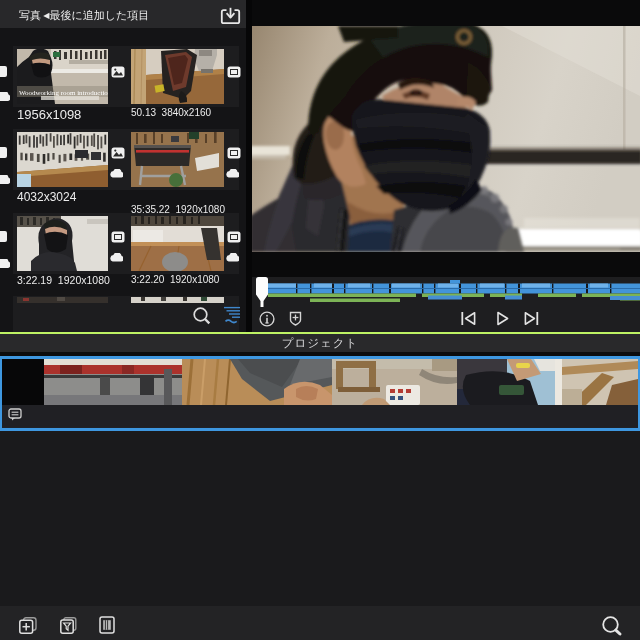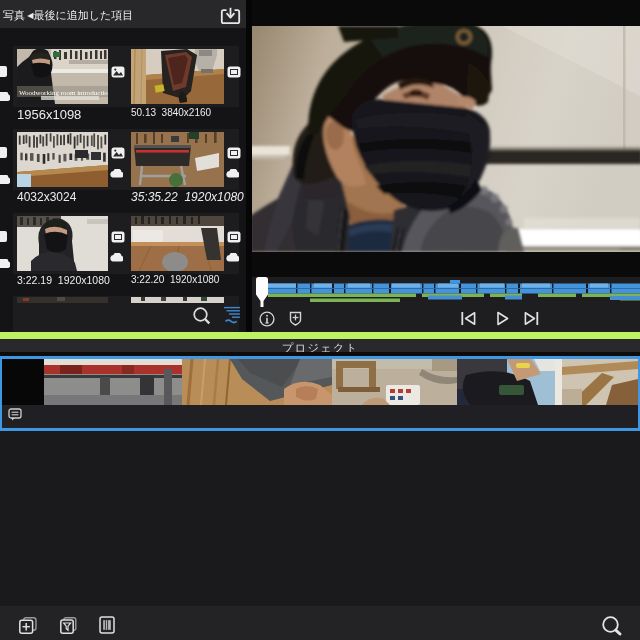--- a/index.html
+++ b/index.html
@@ -7,21 +7,21 @@
   #app{position:relative;width:640px;height:640px;overflow:hidden;}
   .abs{position:absolute;}
 </style>
 </head>
 <body>
 <div id="app">
 
   <div class="abs" style="left:0;top:0;width:246px;height:332px;background:#141416;">
 
     <div class="abs" style="left:0;top:0;width:246px;height:28px;background:#28282a;">
-      <div class="abs" style="left:3px;top:8px;font-size:11px;color:#ececec;white-space:nowrap;">写真<span style="font-size:8px;vertical-align:1px;"> ◀</span>最後に追加した項目</div>
+      <div class="abs" style="left:19px;top:8px;font-size:11px;color:#ececec;white-space:nowrap;">写真<span style="font-size:8px;vertical-align:1px;"> ◀</span>最後に追加した項目</div>
       <svg class="abs" style="left:220px;top:7px;" width="21" height="18" viewBox="0 0 21 18">
         <path d="M6.5 3.2 H3.6 Q1.8 3.2 1.8 5 V14.4 Q1.8 16.2 3.6 16.2 H17.4 Q19.2 16.2 19.2 14.4 V5 Q19.2 3.2 17.4 3.2 H14.5" fill="none" stroke="#e8e8e8" stroke-width="1.8"></path>
         <line x1="10.5" y1="0.8" x2="10.5" y2="9.6" stroke="#e8e8e8" stroke-width="1.8"></line>
         <path d="M6.6 6.2 L10.5 10.6 L14.4 6.2" fill="none" stroke="#e8e8e8" stroke-width="1.8" stroke-linejoin="round"></path>
       </svg>
     </div>
 
     <div id="grid">
       <div class="abs" style="left:13px;top:46px;width:114px;height:61px;background:#1d1d1f;"></div>
       <div class="abs" style="left:13px;top:129px;width:114px;height:61px;background:#1d1d1f;"></div>
@@ -149,21 +149,21 @@
         <rect x="5" y="18" width="53" height="2.6" fill="#c23230"></rect>
         <rect x="3" y="13" width="57" height="3" fill="#56524f"></rect>
         <g stroke="#a0a09e" stroke-width="2.4" fill="none">
           <path d="M11 34 L9 53"></path>
             <path d="M50 34 L54 53"></path>
             <path d="M9 44 h46"></path>
         </g>
         <circle cx="45" cy="48" r="7" fill="#47703a"></circle>
         <path d="M64 26 l24 -5 v14 l-22 4 z" fill="#e2dfd8"></path>
       </svg>
-      <div class="abs" style="left:131px;top:190px;font-size:12px;color:#ececec;font-style:italic;">35:35.22&nbsp;&nbsp;1920x1080</div>
+      <div class="abs" style="left:131px;top:204px;font-size:10px;color:#ececec;">35:35.22&nbsp;&nbsp;1920x1080</div>
 
       <svg class="abs" style="left:17px;top:216px;" width="91" height="55" viewBox="0 0 91 55">
         <rect width="91" height="55" fill="#e0ddd7"></rect>
         <rect x="0" y="0" width="44" height="11" fill="#57524a"></rect>
         <g fill="#2c2a26">
           <rect x="3" y="1" width="3" height="8"></rect>
             <rect x="10" y="2" width="2" height="7"></rect>
           <rect x="16" y="1" width="3" height="8"></rect>
             <rect x="23" y="2" width="2" height="7"></rect>
           <rect x="29" y="1" width="3" height="8"></rect>
@@ -478,21 +478,21 @@
       <svg class="abs" style="left:243px;top:32px;" width="17" height="19" viewBox="0 0 17 19">
         <path d="M3 3.5 v12 l9.6 -6 z" fill="none" stroke="#e2e2e2" stroke-width="1.6" stroke-linejoin="round"></path>
       </svg>
       <svg class="abs" style="left:271px;top:32px;" width="18" height="19" viewBox="0 0 18 19">
         <path d="M2.4 3.8 v11.4 l9 -5.7 z" fill="none" stroke="#e2e2e2" stroke-width="1.6" stroke-linejoin="round"></path>
         <rect x="13.4" y="3" width="1.8" height="13" fill="#e2e2e2"></rect>
       </svg>
     </div>
   </div>
 
-  <div class="abs" style="left:0;top:332px;width:640px;height:23px;background:#29292b;border-top:7px solid #bef264;box-sizing:border-box;">
+  <div class="abs" style="left:0;top:332px;width:640px;height:23px;background:#29292b;border-top:2px solid #bef264;box-sizing:border-box;">
     <div style="text-align:center;font-size:11.5px;color:#d8d8da;padding-top:2px;letter-spacing:1px;">プロジェクト</div>
   </div>
   <div class="abs" style="left:0;top:352px;width:640px;height:4px;background:#0c0c0d;"></div>
 
   <div class="abs" style="left:0;top:356px;width:640px;height:75px;background:#202024;">
     <div class="abs" style="left:0;top:0;width:640px;height:2.5px;background:#3e97e0;"></div>
     <div class="abs" style="left:0;top:72px;width:640px;height:3px;background:#3e97e0;box-shadow:0 1px 2px #1b5a8f;"></div>
     <div class="abs" style="left:0;top:0;width:2px;height:75px;background:#3e97e0;"></div>
     <div class="abs" style="left:638px;top:0;width:2px;height:75px;background:#3e97e0;"></div>
     <div id="filmstrip" class="abs" style="left:2px;top:2.5px;width:636px;height:46px;">

